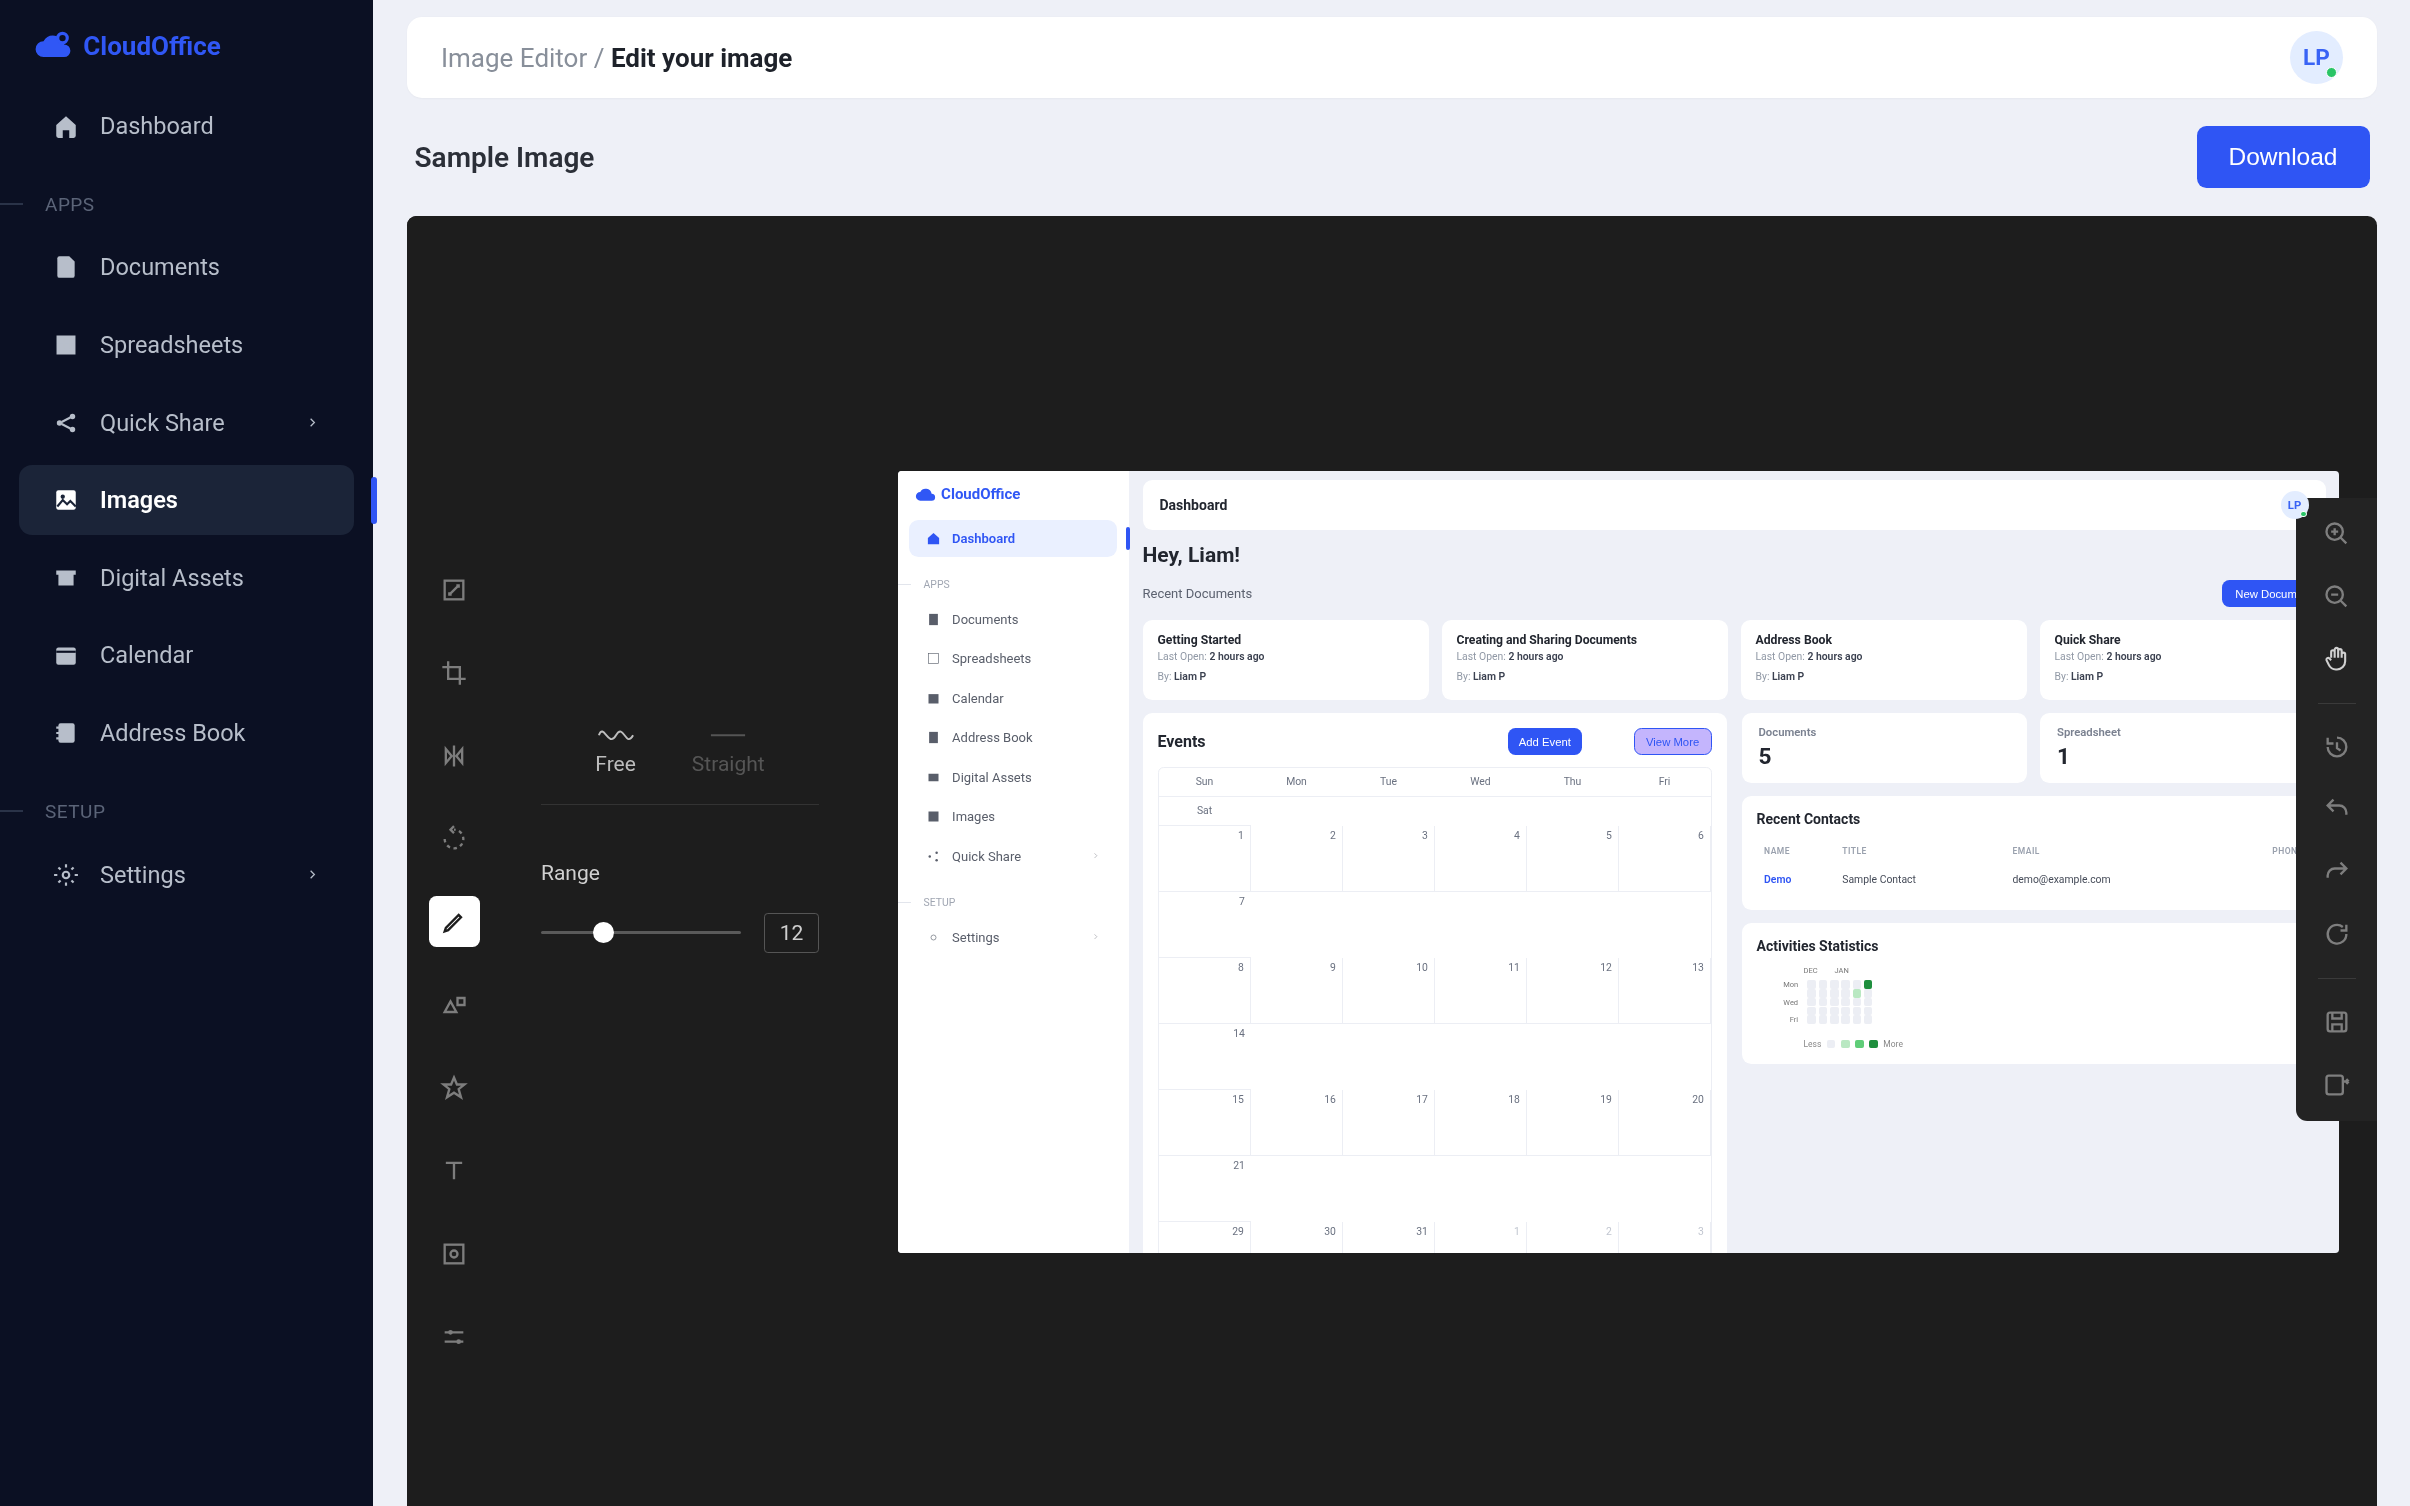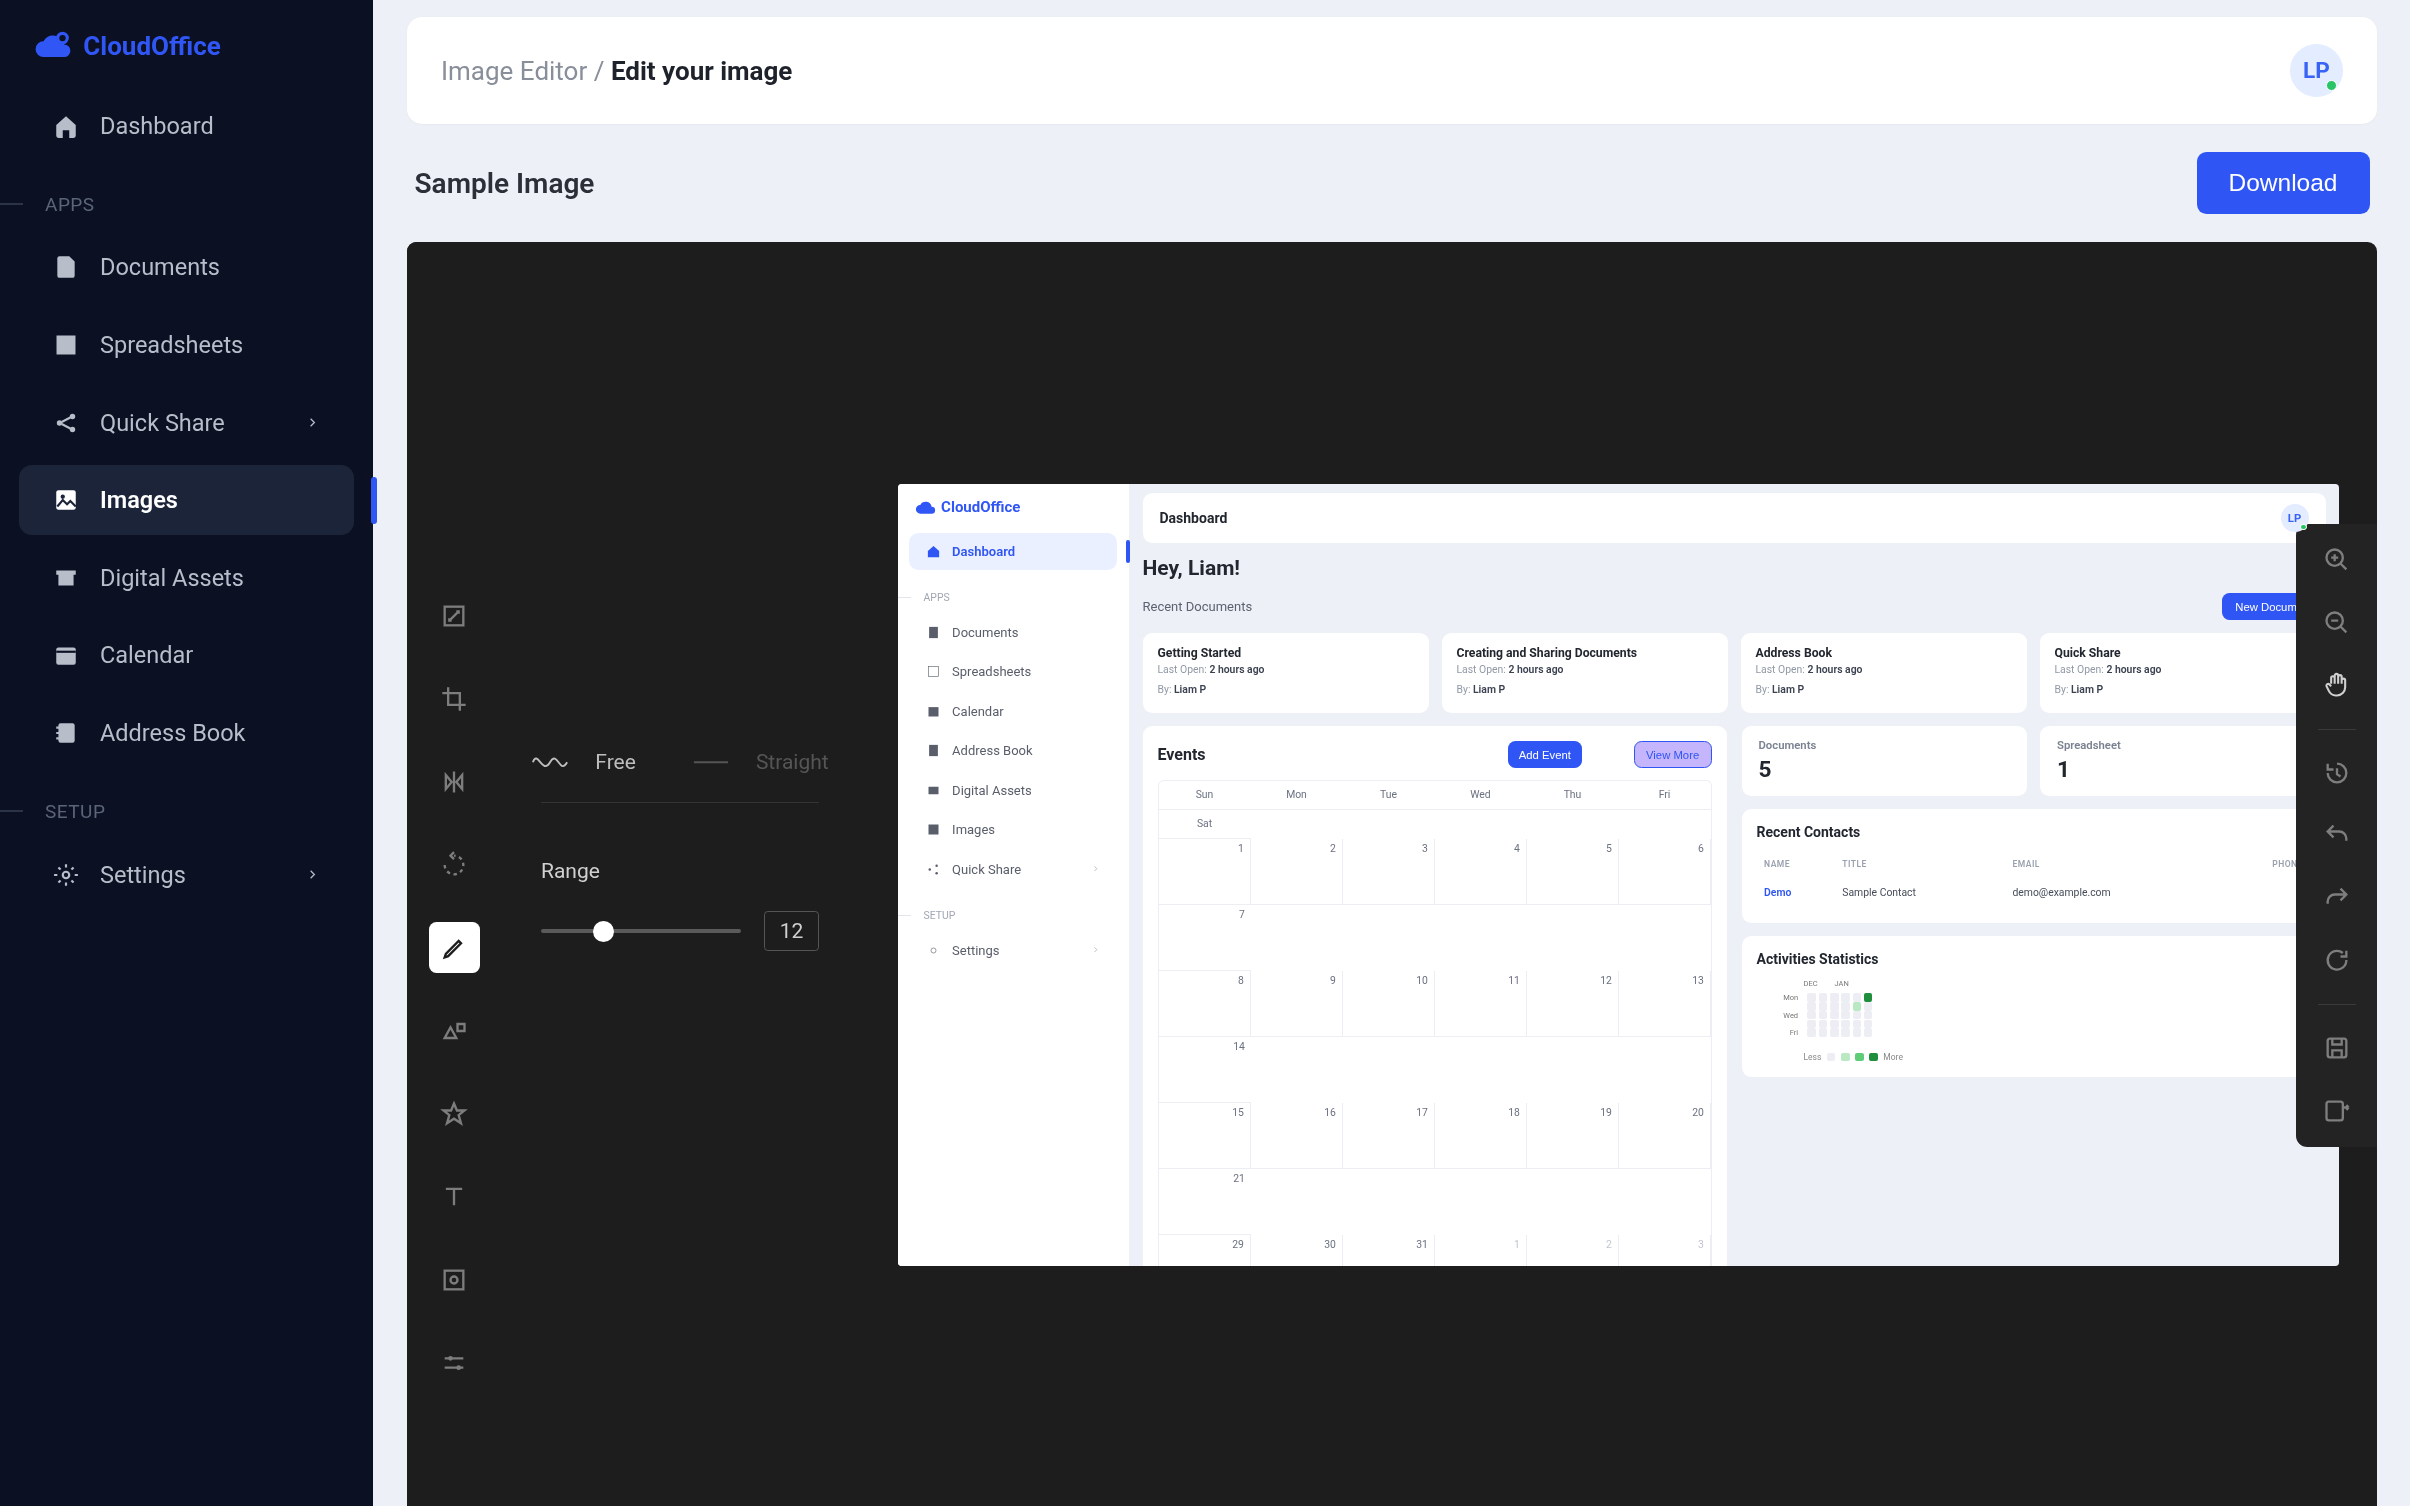--- a/index.html
+++ b/index.html
@@ -13,39 +13,39 @@
 .side-item { display: flex; align-items: center; gap: 21px; padding: 21px 34px; font-size: 23.5px; color: #b7beca; cursor: pointer; border-radius: 13px; margin: 3.8px 19px; position: relative; }
 .side-item.active { background: #1b2438; color: #fff; font-weight: 600; }
 .side-item.active::after { content: ""; position: absolute; right: -22.6px; top: 11.3px; bottom: 11.3px; width: 5.6px; background: #2f55f4; border-radius: 3.8px; }
 .side-item svg { width: 26px; height: 26px; flex-shrink: 0; }
 .side-item .chev { margin-left: auto; width: 15px; height: 15px; }
 .side-section { font-size: 19px; color: #5b6478; letter-spacing: 0.5px; padding: 28px 34px 13px; display: flex; align-items: center; gap: 13px; }
 .side-section::before { content: ""; width: 22.6px; height: 1.9px; background: #2a3348; display: inline-block; margin-left: -34px; margin-right: 9.4px; }
 
 
 .main { flex: 1; display: flex; flex-direction: column; padding: 17px 34px 0 34px; }
-.headerbar { background: #fff; border-radius: 15px; display: flex; align-items: center; padding: 27px 34px; justify-content: space-between; box-shadow: 0 0.9px 1.9px rgba(0,0,0,0.03); }
+.headerbar { background: #fff; border-radius: 15px; display: flex; align-items: center; padding: 14px 34px; justify-content: space-between; box-shadow: 0 0.9px 1.9px rgba(0,0,0,0.03); }
 .crumbs { font-size: 26px; color: #888f9a; }
 .crumbs b { color: #1e222a; font-weight: 700; }
 .avatar { width: 53px; height: 53px; border-radius: 50%; background: #e3edff; color: #3963f5; font-weight: 700; display: flex; align-items: center; justify-content: center; font-size: 22.6px; position: relative; }
 .avatar .dot { position: absolute; width: 11.3px; height: 11.3px; background: #29c466; border-radius: 50%; right: 5.6px; bottom: 5.6px; border: 1.9px solid #fff; }
 .pagehead { display: flex; align-items: center; justify-content: space-between; padding: 28px 7.5px 28px; }
 .pagehead h2 { font-size: 28px; color: #2b2f38; font-weight: 600; }
 .dlbtn { background: #2f55f4; color: #fff; border: none; border-radius: 9.4px; padding: 17px 32px; font-size: 24.5px; font-weight: 500; cursor: pointer; }
 
 
 .editor { flex: 1; background: #1d1d1d; border-radius: 9.4px 9.4px 0 0; display: flex; position: relative; overflow: hidden; }
 .toolcol { width: 94px; background: #1d1d1d; display: flex; flex-direction: column; align-items: center; padding-top: 348px; gap: 32px; }
 .toolbtn { width: 51px; height: 51px; border-radius: 7.5px; display: flex; align-items: center; justify-content: center; color: #7d7d7d; cursor: pointer; }
 .toolbtn.active { background: #fff; color: #1d1d1d; }
 .toolbtn svg { width: 28px; height: 28px; }
 
 .panel { width: 358px; background: #1d1d1d; padding: 508px 40px 0; }
 .segrow { display: flex; gap: 56px; justify-content: center; padding-bottom: 28px; border-bottom: 0.9px solid #333; }
-.seg { display: flex; flex-direction: row; align-items: center; gap: 26px; color: #bdbdbd; font-size: 21px; cursor: pointer; }
+.seg { display: flex; flex-direction: column; align-items: center; gap: 5px; color: #bdbdbd; font-size: 21px; cursor: pointer; }
 .seg.dim { color: #555; }
 .seg svg { width: 38px; height: 22.6px; }
 .colorrow { display: flex; flex-direction: column; align-items: center; padding: 38px 0 28px; gap: 13px; border-bottom: 0.9px solid #333; }
 .swatch { width: 45px; height: 45px; border-radius: 50%; background: #0aa5ff; }
 .colorlabel { color: #bdbdbd; font-size: 21px; }
 .rangerow { padding-top: 56px; }
 .rangelabel { color: #d0d0d0; font-size: 21px; padding-bottom: 28px; display: block; }
 .rangewrap { display: flex; align-items: center; gap: 22.6px; }
 .track { flex: 1; height: 3.8px; background: #5a5a5a; position: relative; border-radius: 1.9px; }
 .thumb { position: absolute; width: 21px; height: 21px; background: #fff; border-radius: 50%; top: -8.5px; left: 26%; }

